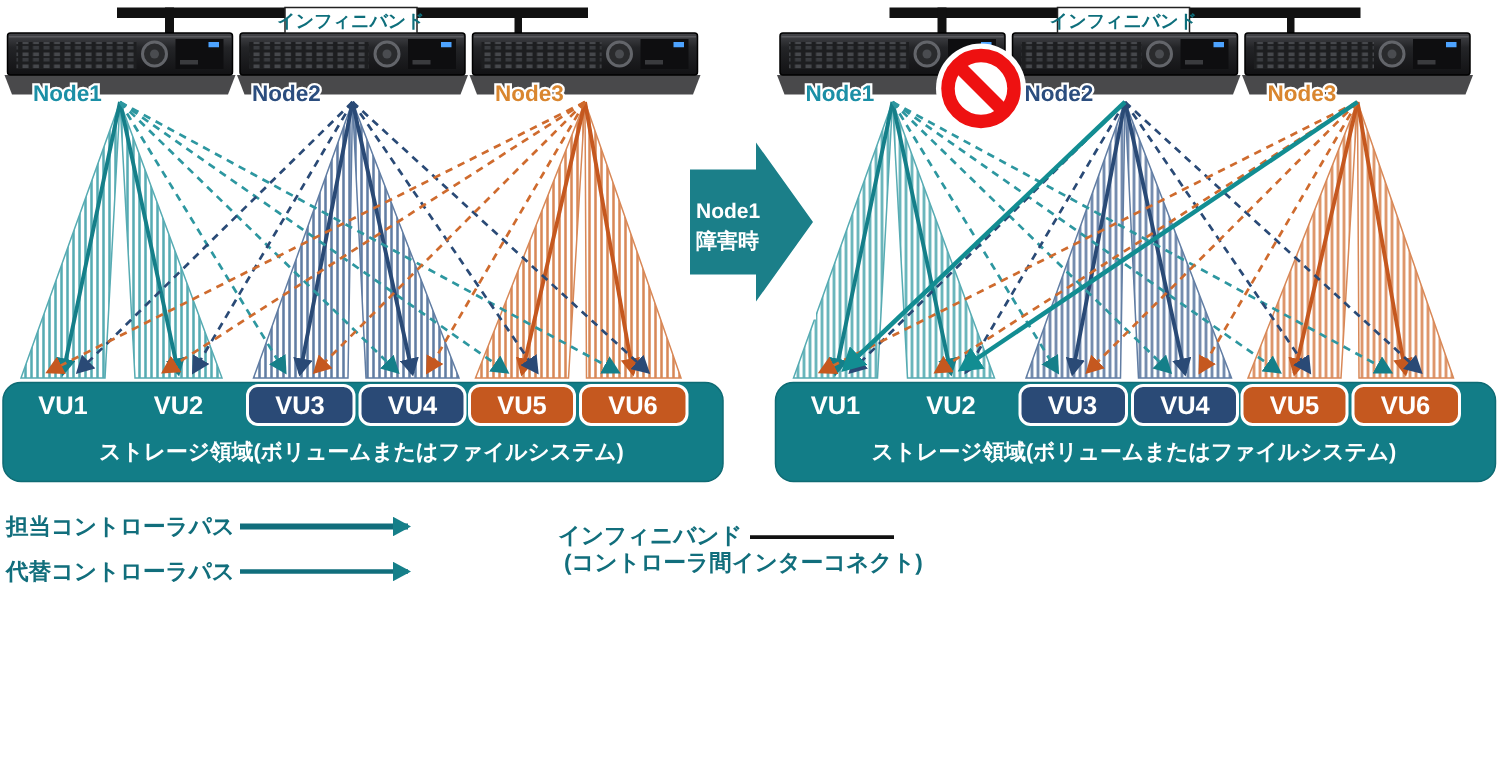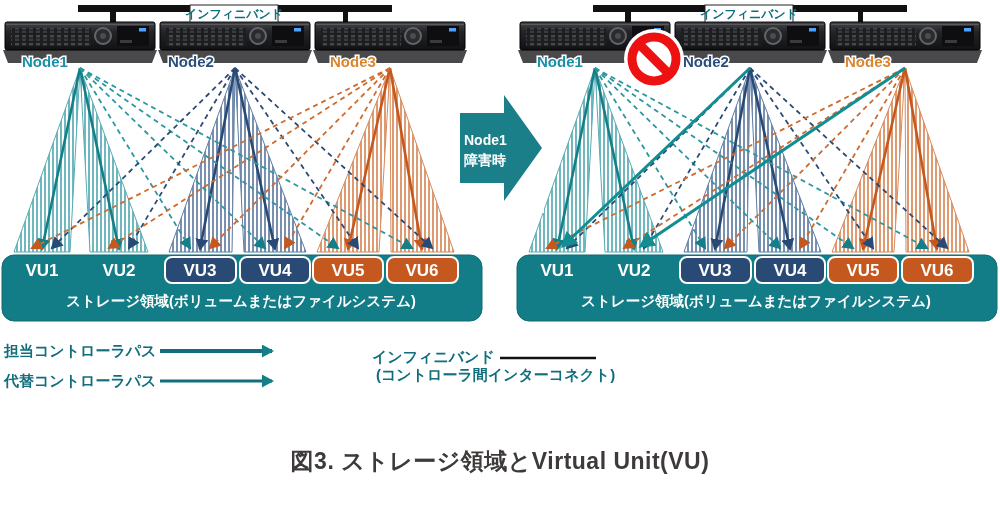--- a/index.html
+++ b/index.html
@@ -295,15 +295,14 @@
       <text class="legend-text" x="4" y="20">担当コントローラパス</text>
       <line x1="160" y1="15" x2="272" y2="15" stroke="#116e7c" stroke-width="4" marker-end="url(#mT)"></line>
       <text class="legend-text" x="4" y="50">代替コントローラパス</text>
       <line x1="160" y1="45" x2="272" y2="45" stroke="#116e7c" stroke-width="3" marker-end="url(#mT)"></line>
       <text class="legend-text" x="372" y="26">インフィニバンド</text>
       <text class="legend-text" x="376" y="44">(コントローラ間インターコネクト)</text>
       <line x1="500" y1="22" x2="596" y2="22" stroke="#111" stroke-width="2.5"></line>
     </svg>
   </div>
 
-  <div class="caption">図3. ストレージ領域とVirtual Unit(VU)</div>
 
 </div>
 
 </body></html>

